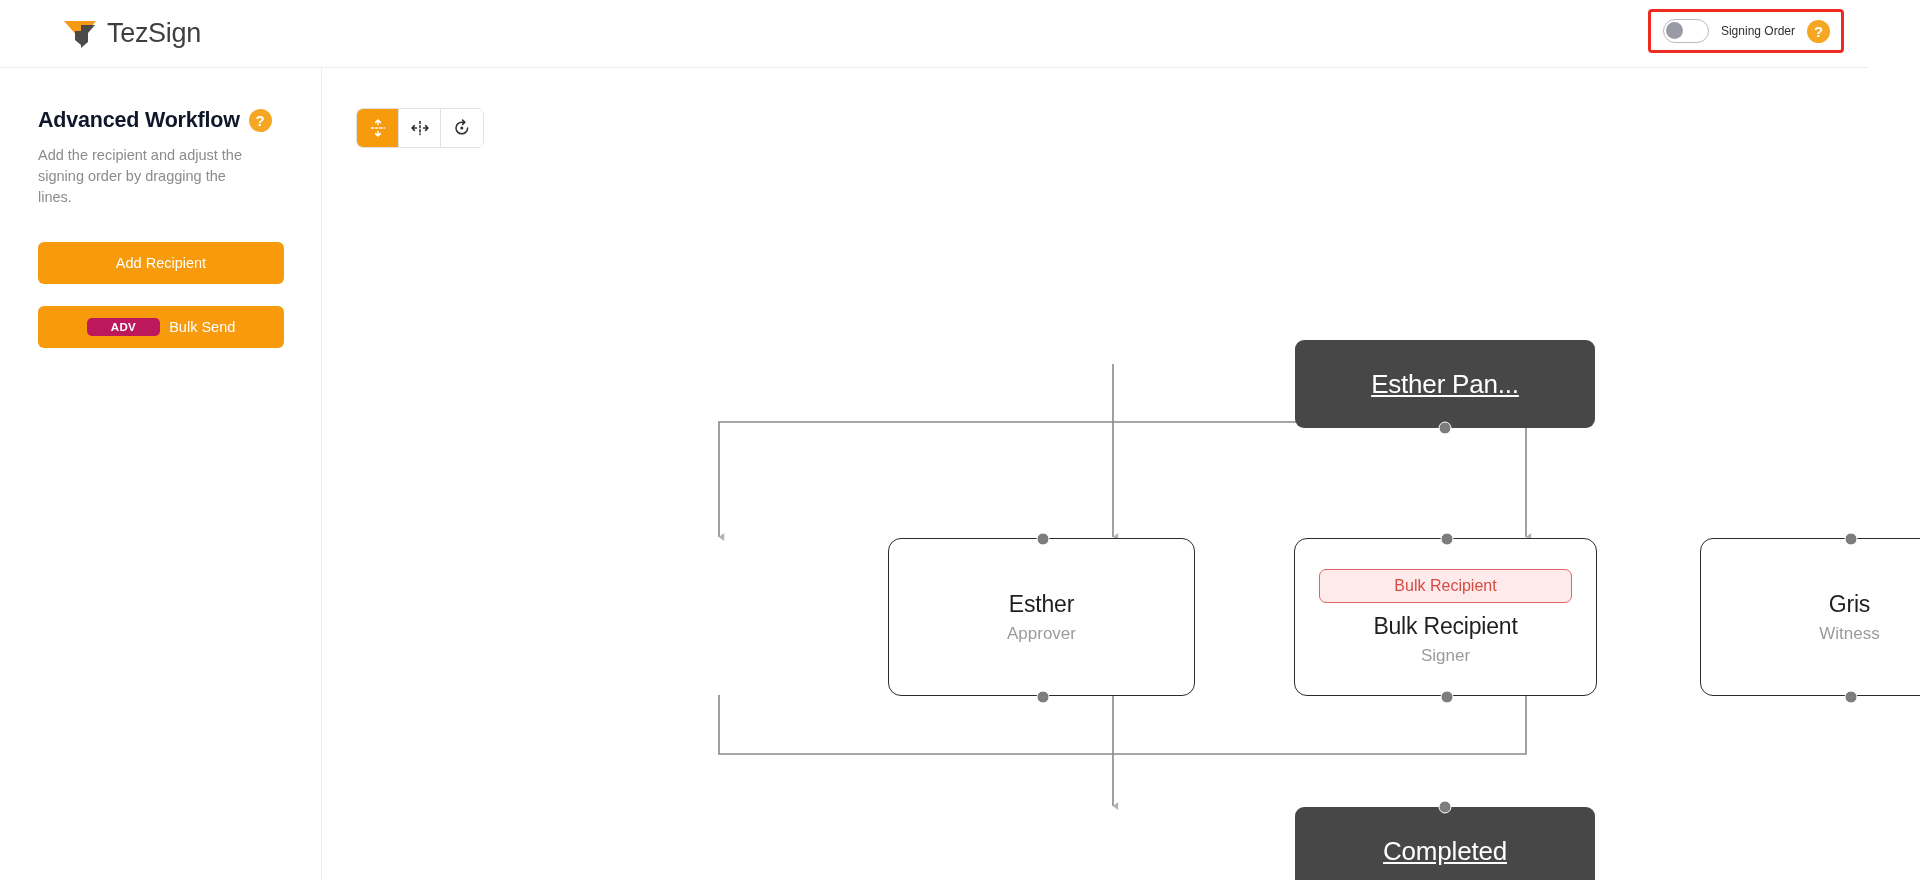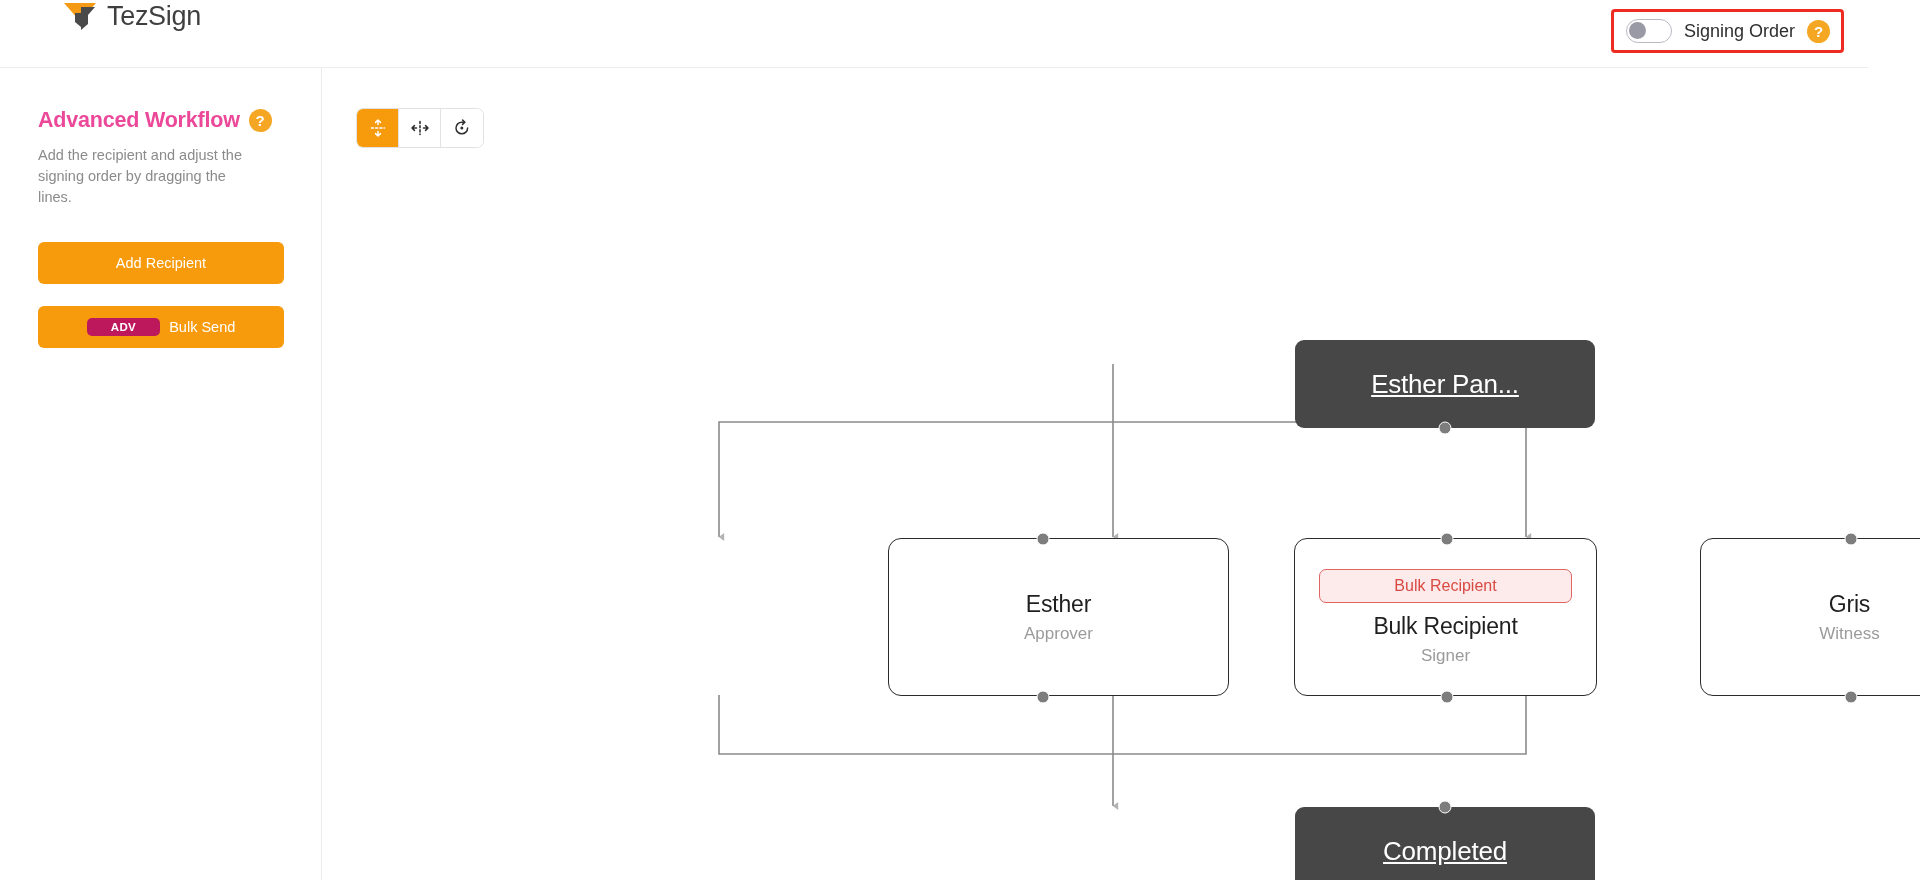--- a/index.html
+++ b/index.html
@@ -9,21 +9,21 @@
     background: #ffffff;
     overflow: hidden;
   }
 
   
   .header {
     position: absolute; top: 0; left: 0;
     width: 1868px; height: 68px;
     background: #ffffff;
     border-bottom: 1px solid #ececec;
-    display: flex; align-items: flex-start;
+    display: flex; align-items: center;
   }
   .brand { display: flex; align-items: center; margin-left: 62px; gap: 9px; }
   .brand-logo { width: 36px; height: 32px; display: block; }
   .brand-name { font-size: 27px; color: #3f3f3f; letter-spacing: -0.3px; }
 
   .header-right {
     position: absolute; right: 24px; top: 9px;
     display: flex; align-items: center; gap: 12px;
     padding: 7px 11px 7px 12px;
     border: 3px solid #ee2b20;
@@ -32,39 +32,39 @@
   .toggle {
     width: 46px; height: 24px; border-radius: 12px;
     border: 1.5px solid #b9b9c3; background: #ffffff;
     position: relative; flex: none; cursor: pointer;
   }
   .toggle-knob {
     position: absolute; left: 2px; top: 2px;
     width: 17px; height: 17px; border-radius: 50%;
     background: #9a9aa6;
   }
-  .toggle-label { font-size: 18px; color: #2f2f2f; white-space: nowrap; }
+  .toggle-label { font-size: 12px; color: #2f2f2f; white-space: nowrap; }
   .help-badge {
     width: 23px; height: 23px; border-radius: 50%;
     background: #f5a623; color: #ffffff;
     font-size: 15px; font-weight: bold;
     display: flex; align-items: center; justify-content: center;
     cursor: pointer; flex: none;
   }
 
   
   .sidebar {
     position: absolute; top: 68px; left: 0;
     width: 322px; height: 812px;
     background: #ffffff;
     border-right: 1px solid #ececec;
     padding: 40px 38px 0 38px;
   }
   .sb-title-row { display: flex; align-items: center; gap: 9px; }
-  .sb-title { font-size: 21.5px; font-weight: bold; color: #ec4899; letter-spacing: -0.2px; }
+  .sb-title { font-size: 21.5px; font-weight: bold; color: #0f172a; letter-spacing: -0.2px; }
   .sb-desc {
     margin-top: 12px; font-size: 14.5px; color: #8b8b8b;
     line-height: 1.45; max-width: 220px;
   }
   .sb-btn {
     margin-top: 22px; width: 246px; height: 42px;
     background: #f79a0c; color: #ffffff;
     border: none; border-radius: 6px;
     font-size: 14.5px; font-family: inherit;
     display: flex; align-items: center; justify-content: center;
@@ -208,21 +208,21 @@
       <path d="M396,627 L396,686 L790,686" stroke="#8a8a8a" stroke-width="1.6" fill="none"></path>
       <path d="M1203,627 L1203,686 L790,686" stroke="#8a8a8a" stroke-width="1.6" fill="none"></path>
       <path d="M790,627 L790,738" stroke="#8a8a8a" stroke-width="1.6" fill="none" marker-end="url(#arrow)"></path>
     </svg>
 
     <div class="node node-dark" style="left:972px; top:272px; width:300px; height:88px;">
       <span>Esther Pan...</span>
       <div class="handle" style="left:150px; top:88px;"></div>
     </div>
 
-    <div class="node node-card" style="left:565px; top:470px; width:341px; height:158px;">
+    <div class="node node-card" style="left:565px; top:470px; width:307px; height:158px;">
       <div class="node-name">Esther</div>
       <div class="node-role">Approver</div>
       <div class="handle" style="left:153.5px; top:0px;"></div>
       <div class="handle" style="left:153.5px; top:158px;"></div>
     </div>
 
     <div class="node node-card" style="left:971px; top:470px; width:303px; height:158px;align-items:center;">
       <div class="bulk-badge">Bulk Recipient</div>
       <div class="node-name">Bulk Recipient</div>
       <div class="node-role">Signer</div>

